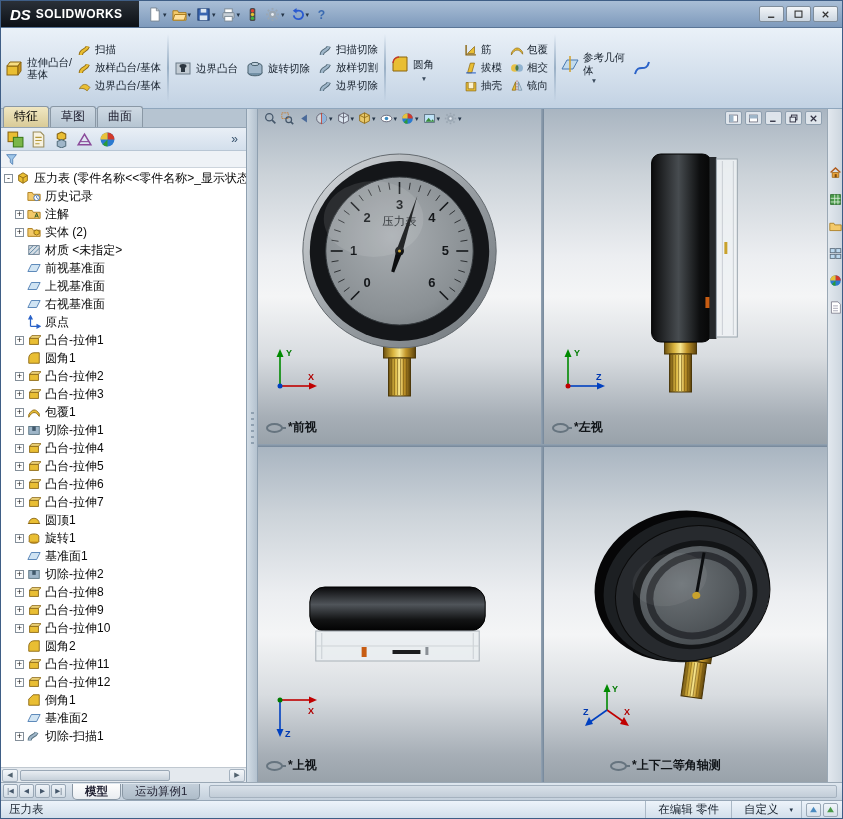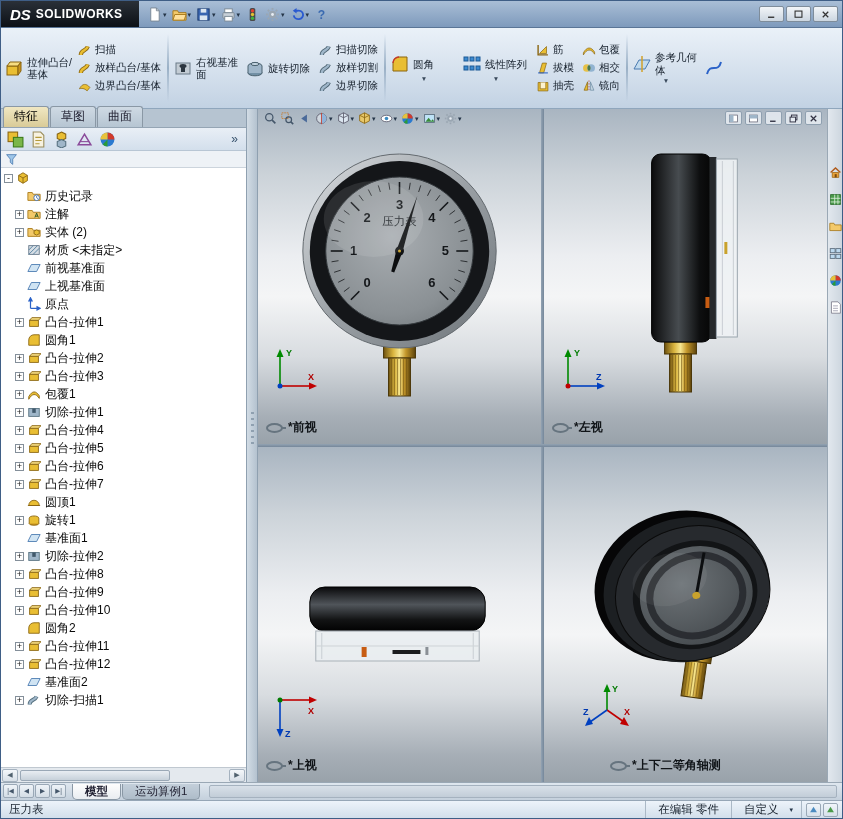--- a/index.html
+++ b/index.html
@@ -261,21 +261,21 @@
       <div class="rsep"></div>
       <div class="rlarge">
         <div class="rmain">
           <span class="ic" style="width: 20px; height: 20px;">
             <svg viewBox="0 0 20 20">
               <rect x="3" y="5" width="14" height="11" fill="#c3ccd4" stroke="#6a7a88"></rect>
               <ellipse cx="10" cy="8" rx="3.5" ry="2" fill="#2c3640"></ellipse>
               <path d="M10 8v6" stroke="#2c3640" stroke-width="4"></path>
             </svg>
           </span>
-          <div class="rtext">右视基准面</div>
+          <div class="rtext">边界凸台</div>
         </div>
       </div>
       <div class="rlarge">
         <div class="rmain">
           <span class="ic" style="width: 20px; height: 20px;">
             <svg viewBox="0 0 20 20">
               <ellipse cx="10" cy="15" rx="7" ry="2.8" fill="#7290a5" stroke="#49606e"></ellipse>
               <path d="M3 15V8c0-4 14-4 14 0v7" fill="#9fb6c9" stroke="#49606e"></path>
               <ellipse cx="10" cy="6" rx="4" ry="1.6" fill="#c3d4e0" stroke="#49606e"></ellipse>
             </svg>
@@ -315,38 +315,20 @@
       <div class="rsep"></div>
       <div class="rlarge">
         <div class="rmain">
           <span class="ic" style="width: 20px; height: 20px;">
             <svg viewBox="0 0 20 20">
               <path d="M3 17V9a6 6 0 016-6h8v14z" fill="#e9be33" stroke="#8a6510"></path>
               <path d="M3 9a6 6 0 016-6" fill="none" stroke="#c43a2a" stroke-width="1.5"></path>
             </svg>
           </span>
           <div class="rtext">圆角</div>
-        </div>
-        <div class="rdrop">▼</div>
-      </div>
-      <div class="rlarge">
-        <div class="rmain">
-          <span class="ic" style="width: 20px; height: 20px;">
-            <svg viewBox="0 0 20 20">
-              <g fill="#3c8ad0" stroke="#1d5a96">
-                <rect x="2" y="3" width="4" height="4"></rect>
-                <rect x="8" y="3" width="4" height="4"></rect>
-                <rect x="14" y="3" width="4" height="4"></rect>
-                <rect x="2" y="12" width="4" height="4"></rect>
-                <rect x="8" y="12" width="4" height="4"></rect>
-                <rect x="14" y="12" width="4" height="4"></rect>
-              </g>
-            </svg>
-          </span>
-          <div class="rtext">线性阵列</div>
         </div>
         <div class="rdrop">▼</div>
       </div>
       <div class="rstack">
         <div class="rsmall">
           <span class="ic" style="width: 14px; height: 14px;">
             <svg viewBox="0 0 20 20">
               <path d="M3 3v14h14" fill="none" stroke="#8a6510" stroke-width="2"></path>
               <path d="M5 15L15 5v10z" fill="#e9be33" stroke="#8a6510"></path>
             </svg>
@@ -488,20 +470,21 @@
       </div>
       <div class="tree" id="tree">
           <div class="trow root">
             <span class="texp">-</span>
             <span class="ic" style="width: 14px; height: 14px;">
               <svg viewBox="0 0 16 16">
                 <path d="M3 5l5-3 5 3v6l-5 3-5-3z" fill="#e9be33" stroke="#8a6510"></path>
                 <path d="M3 5l5 3 5-3M8 8v6" fill="none" stroke="#8a6510"></path>
               </svg>
             </span>
+            <span class="tlabel">压力表 (零件名称&lt;&lt;零件名称&gt;_显示状态</span>
           </div>
           <div class="trow child">
             <span class="texp none"></span>
             <span class="ic" style="width: 14px; height: 14px;">
               <svg viewBox="0 0 16 16">
                 <path d="M1 4h5l1 2h8v7H1z" fill="#f3c96a" stroke="#a8791a"></path>
                 <circle cx="11" cy="10" r="3.2" fill="#fff" stroke="#3a6ab0"></circle>
                 <path d="M11 8v2l1.5 1" fill="none" stroke="#3a6ab0"></path>
               </svg>
             </span>
@@ -547,20 +530,29 @@
             <span class="tlabel">前视基准面</span>
           </div>
           <div class="trow child">
             <span class="texp none"></span>
             <span class="ic" style="width: 14px; height: 14px;">
               <svg viewBox="0 0 16 16">
                 <path d="M1 12l4-8h10l-4 8z" fill="#bcd8ee" fill-opacity=".7" stroke="#4a7ab0"></path>
               </svg>
             </span>
             <span class="tlabel">上视基准面</span>
+          </div>
+          <div class="trow child">
+            <span class="texp none"></span>
+            <span class="ic" style="width: 14px; height: 14px;">
+              <svg viewBox="0 0 16 16">
+                <path d="M1 12l4-8h10l-4 8z" fill="#bcd8ee" fill-opacity=".7" stroke="#4a7ab0"></path>
+              </svg>
+            </span>
+            <span class="tlabel">右视基准面</span>
           </div>
           <div class="trow child">
             <span class="texp none"></span>
             <span class="ic" style="width: 14px; height: 14px;">
               <svg viewBox="0 0 16 16">
                 <g stroke="#2a62c8" stroke-width="1.4" fill="#2a62c8">
                   <line x1="4" y1="13" x2="4" y2="4"></line>
                   <path d="M4 1L2.2 4.5h3.6z"></path>
                   <line x1="4" y1="13" x2="12" y2="13"></line>
                   <path d="M15 13l-3.5-1.8v3.6z"></path>
@@ -757,20 +749,29 @@
           </div>
           <div class="trow child">
             <span class="texp">+</span>
             <span class="ic" style="width: 14px; height: 14px;">
               <svg viewBox="0 0 16 16">
                 <rect x="3" y="6" width="10" height="7" fill="#e9be33" stroke="#8a6510"></rect>
                 <path d="M3 6l2.5-3H16L13 6z" fill="#f7dd82" stroke="#8a6510"></path>
               </svg>
             </span>
             <span class="tlabel">凸台-拉伸12</span>
+          </div>
+          <div class="trow child">
+            <span class="texp none"></span>
+            <span class="ic" style="width: 14px; height: 14px;">
+              <svg viewBox="0 0 16 16">
+                <path d="M2 14V7l5-5h7v12z" fill="#e9be33" stroke="#8a6510"></path>
+              </svg>
+            </span>
+            <span class="tlabel">倒角1</span>
           </div>
           <div class="trow child">
             <span class="texp none"></span>
             <span class="ic" style="width: 14px; height: 14px;">
               <svg viewBox="0 0 16 16">
                 <path d="M1 12l4-8h10l-4 8z" fill="#bcd8ee" fill-opacity=".7" stroke="#4a7ab0"></path>
               </svg>
             </span>
             <span class="tlabel">基准面2</span>
           </div>

